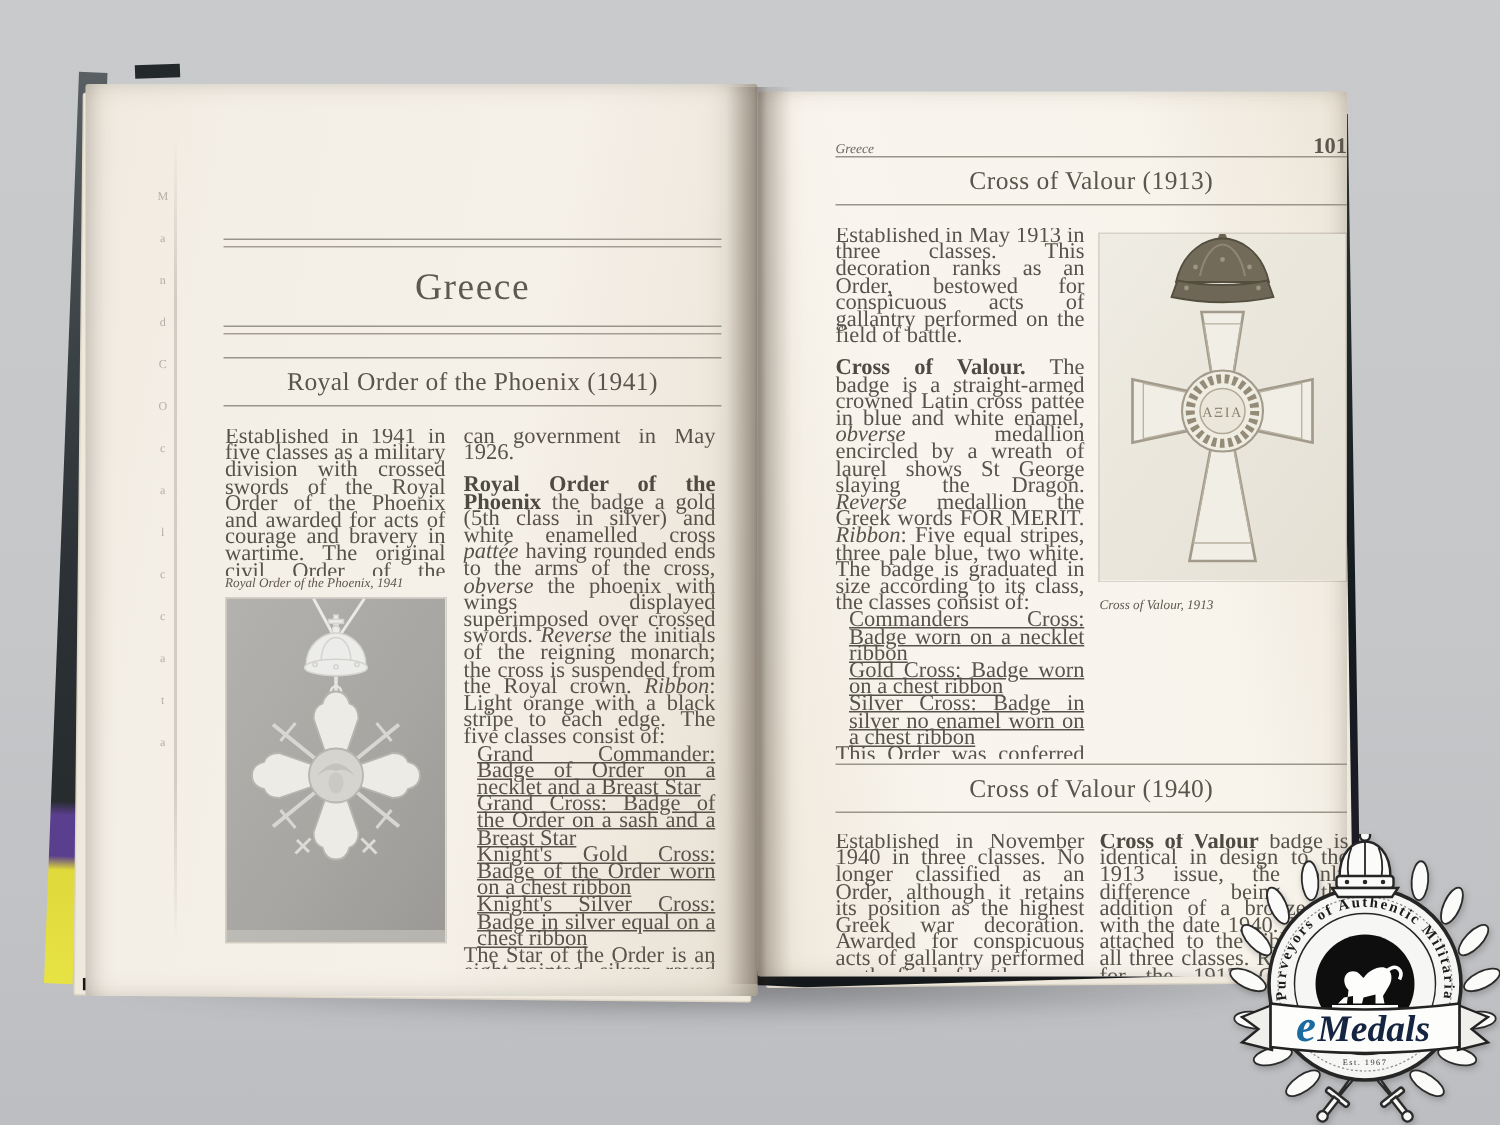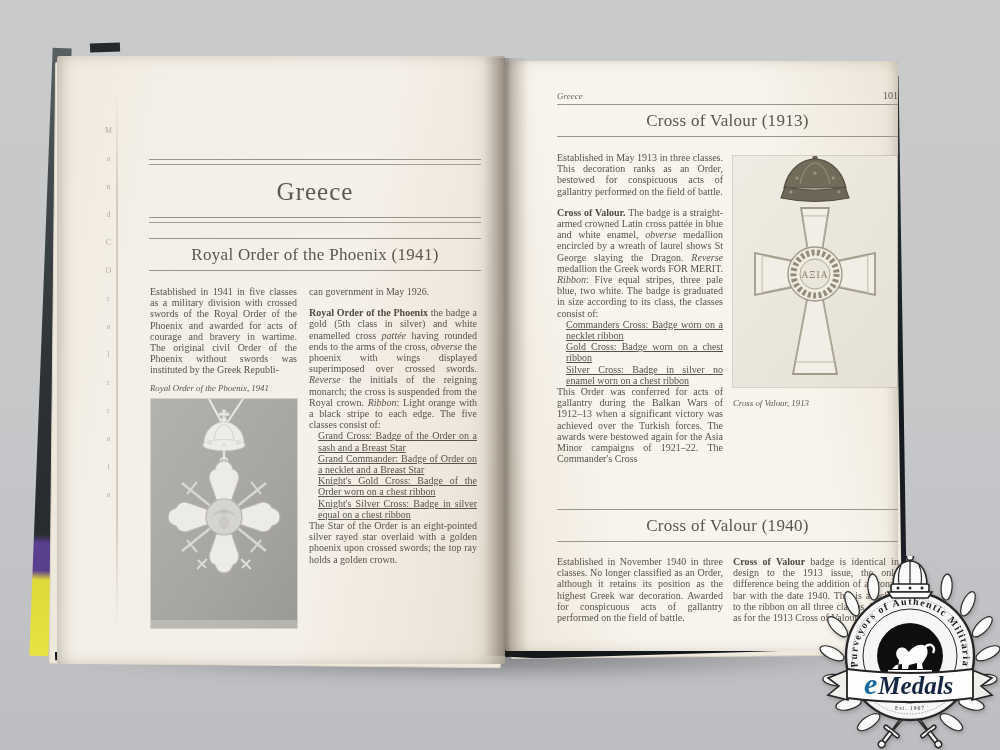--- a/index.html
+++ b/index.html
@@ -31,29 +31,29 @@
   .gutter{left:484px;top:58px;width:44px;height:598px;
       background:linear-gradient(90deg,rgba(80,60,40,0) 0%,rgba(70,50,35,.20) 42%,rgba(35,26,18,.30) 51%,rgba(70,50,35,.16) 62%,rgba(80,60,40,0) 100%);}
   .edge-letters{left:104px;top:126px;height:430px;writing-mode:vertical-rl;text-orientation:upright;
       font-size:8px;letter-spacing:5px;color:rgba(100,94,86,.45);}
   .edge-line{width:2px;background:linear-gradient(180deg,rgba(150,140,125,.0),rgba(150,140,125,.35) 20%,rgba(150,140,125,.35) 80%,rgba(150,140,125,0));}
   
   .drule{height:4px;border-top:1px solid #9a958a;border-bottom:1px solid #a39e93;}
   .srule{height:1px;background:#9a958a;}
   .chapter{font-size:25px;letter-spacing:1px;color:#5d5950;text-align:center;padding:13px 0 11px 0;}
   .h2{font-size:17px;color:#5a564d;text-align:center;padding:6px 0 5px 0;letter-spacing:.3px;}
-  .body-col{font-size:10px;line-height:11.2px;text-align:justify;color:#57534b;overflow:hidden;}
+  .body-col{font-size:15px;line-height:11.2px;text-align:justify;color:#57534b;overflow:hidden;}
   .body-col .b{font-weight:bold;color:#4e4a42;}
   .body-col .i{font-style:italic;}
   .cls{padding-left:9px;text-decoration:underline;}
   .gap{height:10px;}
   .caption{font-style:italic;font-size:8.8px;color:#5c574e;}
   .rhead{display:flex;justify-content:space-between;align-items:baseline;}
   .rhead .rh-title{font-style:italic;font-size:9px;color:#6b665c;}
-  .rhead .rh-num{font-size:10px;color:#5c574e;}
+  .rhead .rh-num{font-size:15px;color:#5c574e;font-weight:bold;}
   .photo{box-shadow:0 0 0 1px rgba(120,112,98,.25);}
   .logo{filter:drop-shadow(1px 2px 2px rgba(30,30,30,.25));}
 </style>
 </head>
 <body>
 
 <div class="stage">
 
   <div class="abs book-shadow"></div>
   <div class="abs cover-left"></div>
@@ -133,22 +133,22 @@
         <path d="M46,170 L56,160 M47,161 L55,169"></path>
           <path d="M100,170 L90,160 M99,161 L91,169"></path>
       </g>
     </svg>
   </div>
 
   <div class="abs body-col" style="left:309px;top:286px;width:168px;height:360px;">
     <div>can government in May 1926.</div>
     <div class="gap"></div>
     <div><span class="b">Royal Order of the Phoenix</span><span> the badge a gold (5th class in silver) and white enamelled cross </span><span class="i">pattée</span><span> having rounded ends to the arms of the cross, </span><span class="i">obverse</span><span> the phoenix with wings displayed superimposed over crossed swords. </span><span class="i">Reverse</span><span> the initials of the reigning monarch; the cross is suspended from the Royal crown. </span><span class="i">Ribbon</span><span>: Light orange with a black stripe to each edge. The five classes consist of:</span></div>
+    <div class="cls">Grand Commander: Badge of Order on a necklet and a Breast Star</div>
     <div class="cls">Grand Cross: Badge of the Order on a sash and a Breast Star</div>
-    <div class="cls">Grand Commander: Badge of Order on a necklet and a Breast Star</div>
     <div class="cls">Knight's Gold Cross: Badge of the Order worn on a chest ribbon</div>
     <div class="cls">Knight's Silver Cross: Badge in silver equal on a chest ribbon</div>
     <div>The Star of the Order is an eight-pointed silver rayed star overlaid with a golden phoenix upon crossed swords; the top ray holds a golden crown.</div>
   </div>
 
   <div class="abs rhead" style="left:557px;top:90px;width:341px;">
     <span class="rh-title">Greece</span>
     <span class="rh-num">101</span>
   </div>
 

